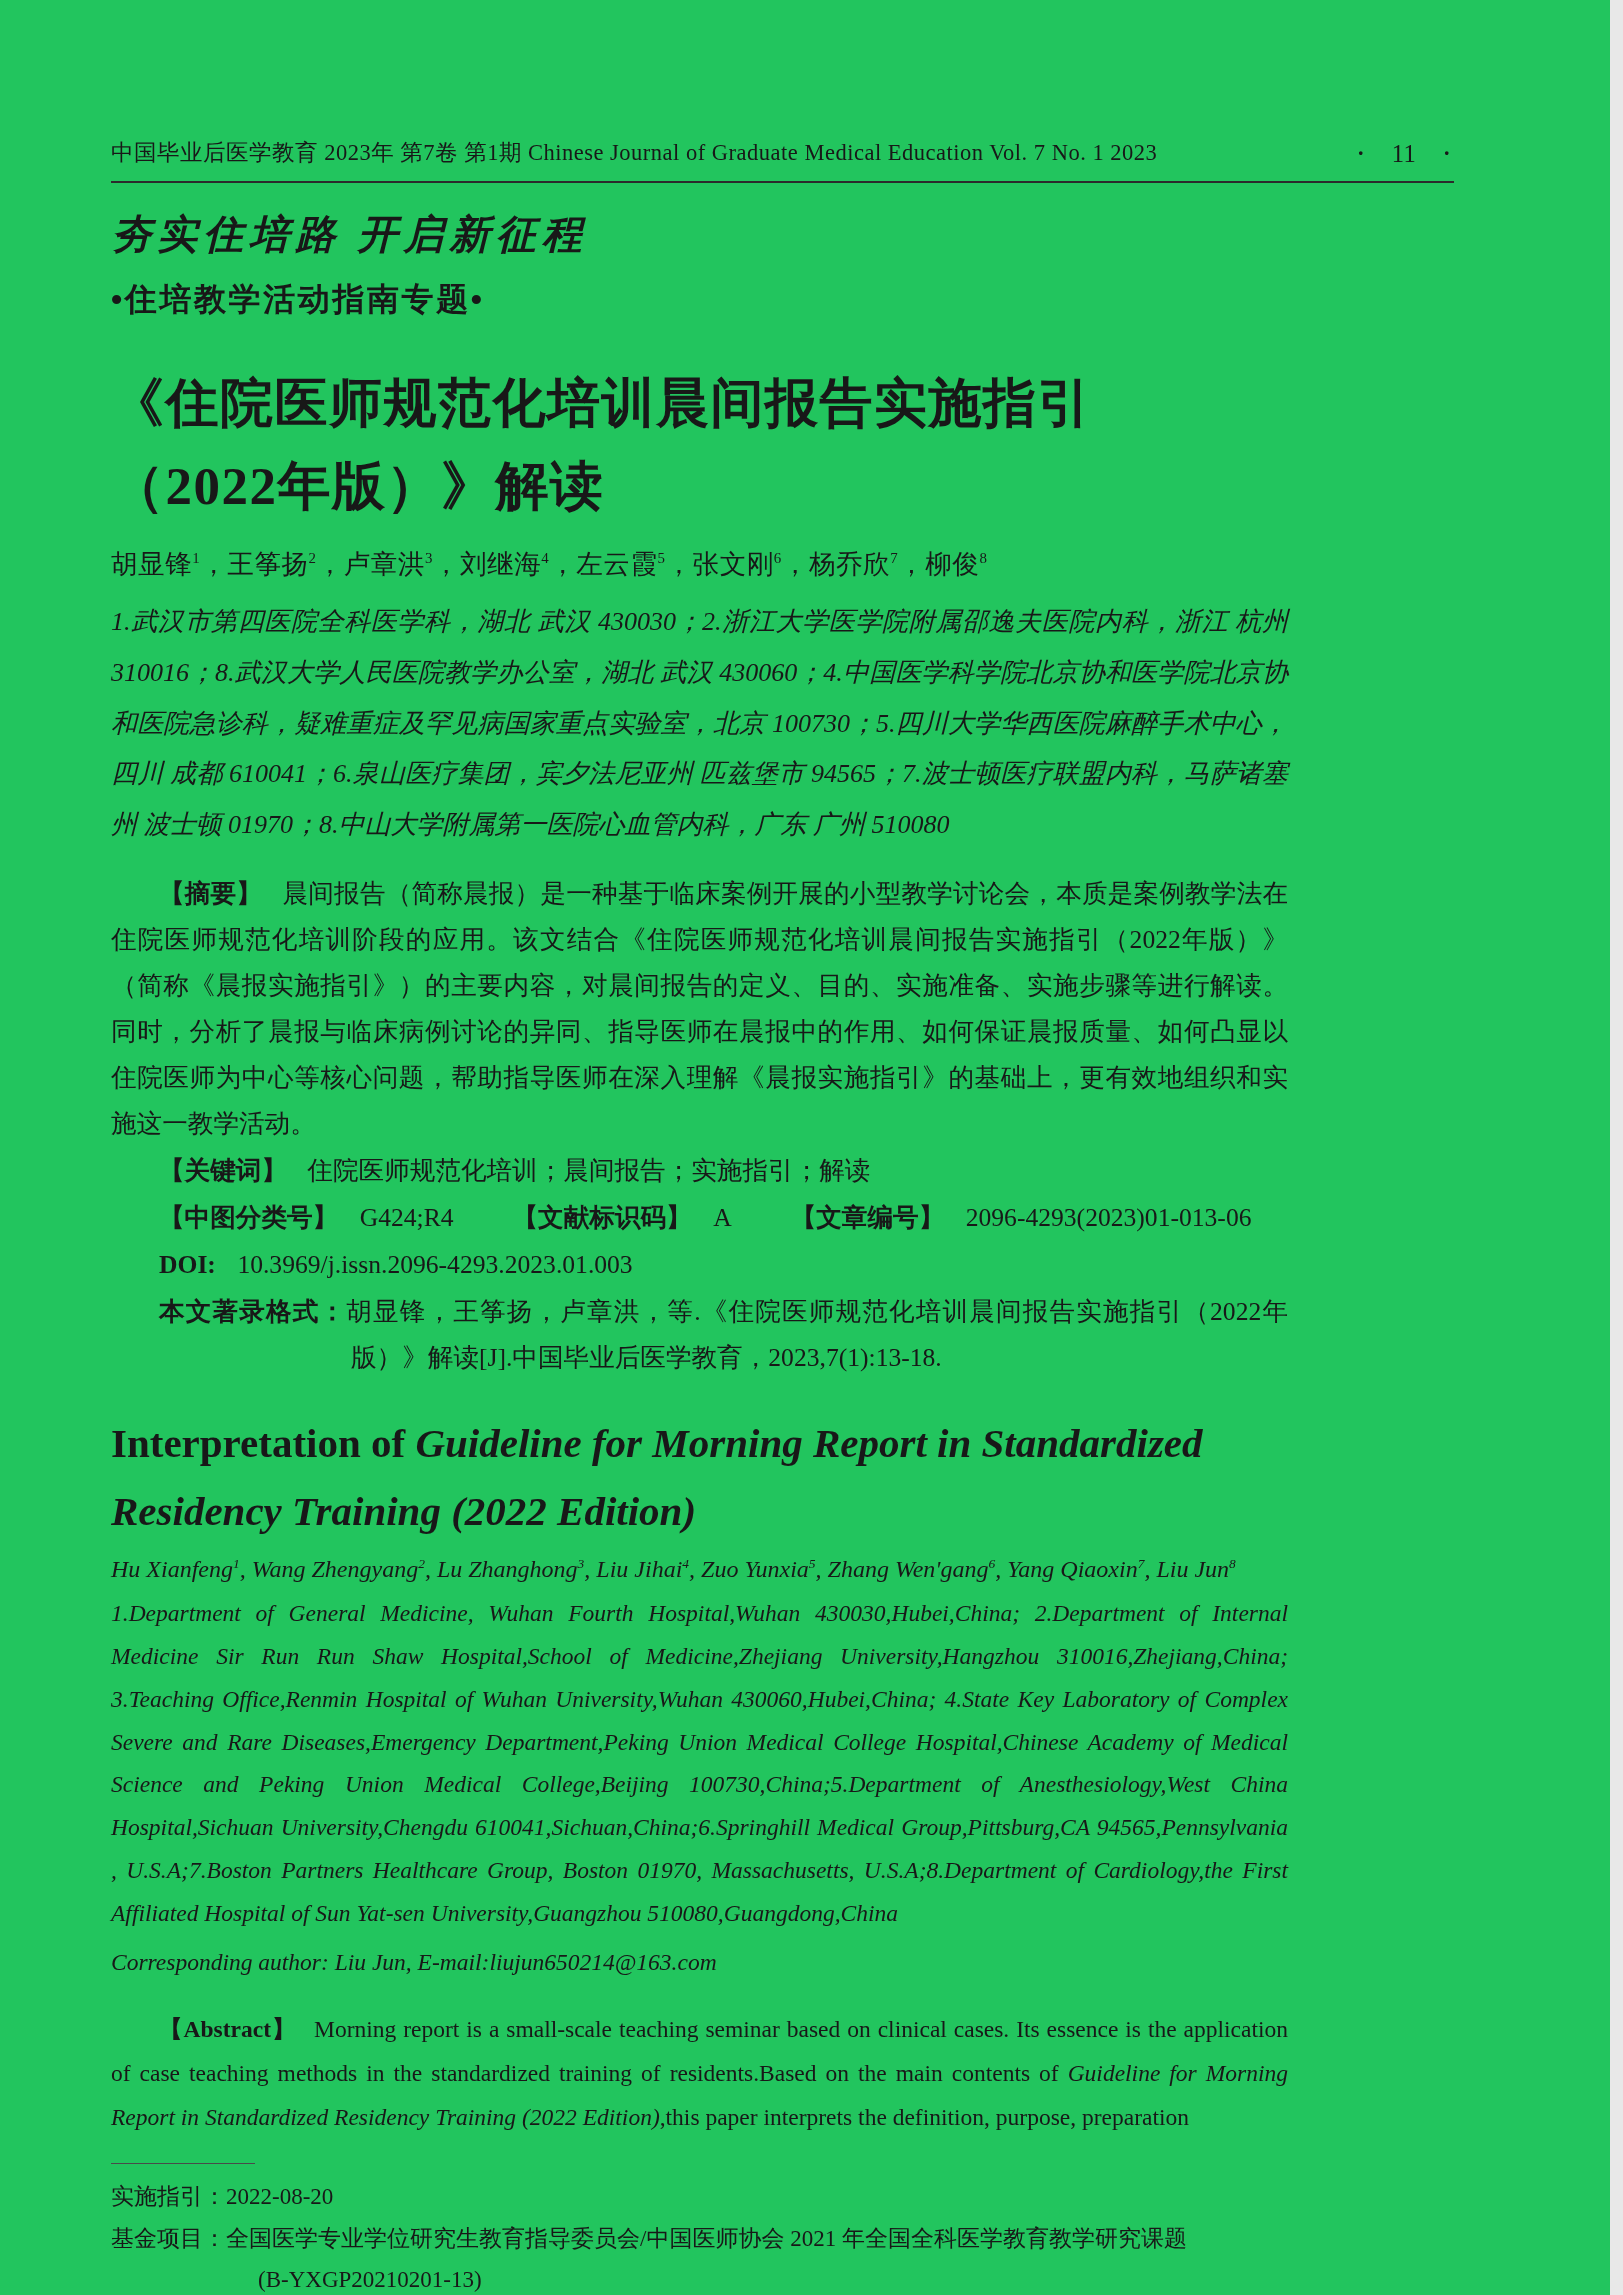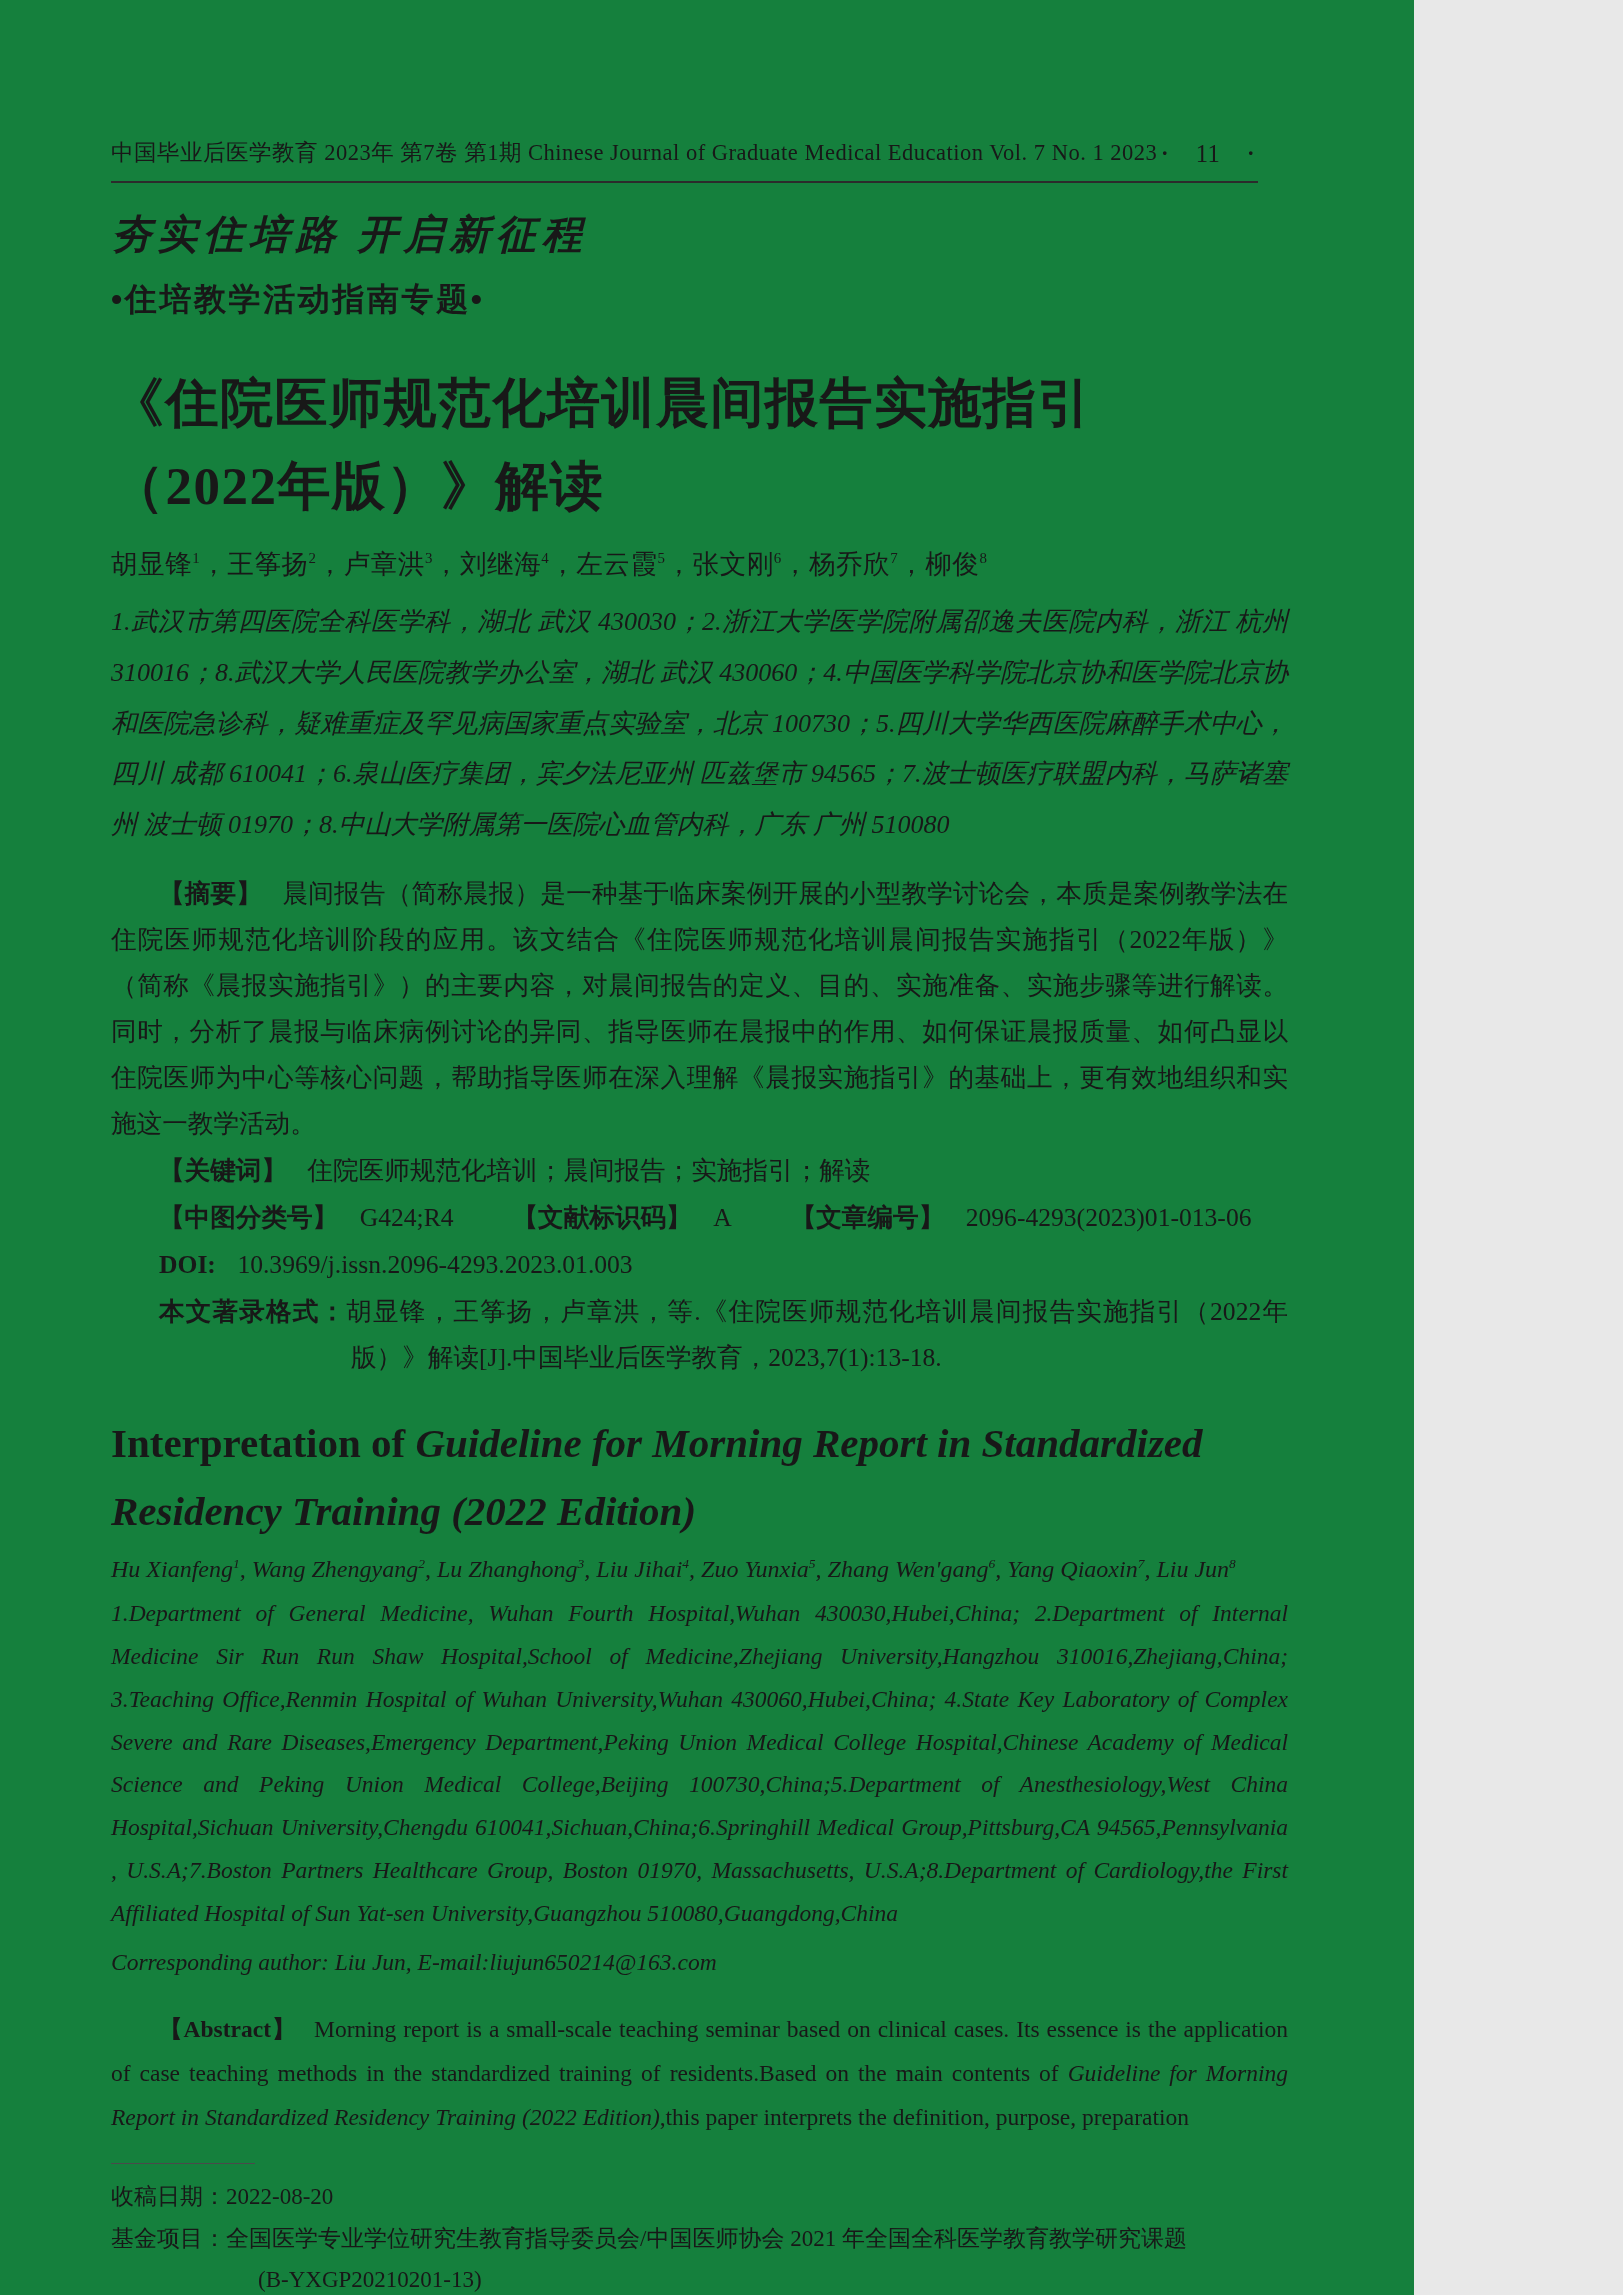--- a/index.html
+++ b/index.html
@@ -1,19 +1,19 @@
 <!DOCTYPE html>
 <html style="font-size:8.2px"><head>
 <meta charset="utf-8">
 <style>
   html,body { margin:0; padding:0; background:#e8e8e8; }
   .page {
     position:relative; box-sizing:border-box;
-    width:1414px; height:2295px;
-    background:#15803d; color:#181818;
+    width:1610px; height:2295px;
+    background:#22c55e; color:#181818;
     font-family:"Liberation Serif","DejaVu Serif",serif;
     padding:137px 156px 0 111px;
     overflow:hidden;
   }
   p { margin:0; }
   sup { font-size:56%; line-height:0; }
   .hei { font-family:"Liberation Sans","DejaVu Sans",sans-serif; font-weight:700; font-style:normal; }
   .bold-serif { font-weight:700; }
 
   .header-row { display:flex; justify-content:space-between; align-items:flex-end; font-size:22.5px; letter-spacing:0.5px; }
@@ -104,20 +104,20 @@
 
       <p class="en-affils">1.Department of General Medicine, Wuhan Fourth Hospital,Wuhan 430030,Hubei,China; 2.Department of Internal Medicine Sir Run Run Shaw Hospital,School of Medicine,Zhejiang University,Hangzhou 310016,Zhejiang,China; 3.Teaching Office,Renmin Hospital of Wuhan University,Wuhan 430060,Hubei,China; 4.State Key Laboratory of Complex Severe and Rare Diseases,Emergency Department,Peking Union Medical College Hospital,Chinese Academy of Medical Science and Peking Union Medical College,Beijing 100730,China;5.Department of Anesthesiology,West China Hospital,Sichuan University,Chengdu 610041,Sichuan,China;6.Springhill Medical Group,Pittsburg,CA 94565,Pennsylvania , U.S.A;7.Boston Partners Healthcare Group, Boston 01970, Massachusetts, U.S.A;8.Department of Cardiology,the First Affiliated Hospital of Sun Yat-sen University,Guangzhou 510080,Guangdong,China</p>
       <p class="en-corresp">Corresponding author: Liu Jun, E-mail:liujun650214@163.com</p>
 
       <p class="en-abstract indent"><span class="label">【Abstract】</span><span>Morning report is a small-scale teaching seminar based on clinical cases. Its essence is the application of case teaching methods in the standardized training of residents.Based on the main contents of </span><span class="it">Guideline for Morning Report in Standardized Residency Training (2022 Edition)</span><span>,this paper interprets the definition, purpose, preparation</span></p>
     </div>
 
     <div class="footnote-sep"></div>
 
     <div class="footer">
-      <p><span>收稿日期：</span><span>2022-08-20</span></p>
+      <p><span>实施指引：</span><span>2022-08-20</span></p>
       <p><span>基金项目：</span><span>全国医学专业学位研究生教育指导委员会/中国医师协会 2021 年全国全科医学教育教学研究课题</span></p>
       <p class="fund-line2">(B-YXGP20210201-13)</p>
     </div>
 
   </div>
 </div>
 
 
 </body></html>

